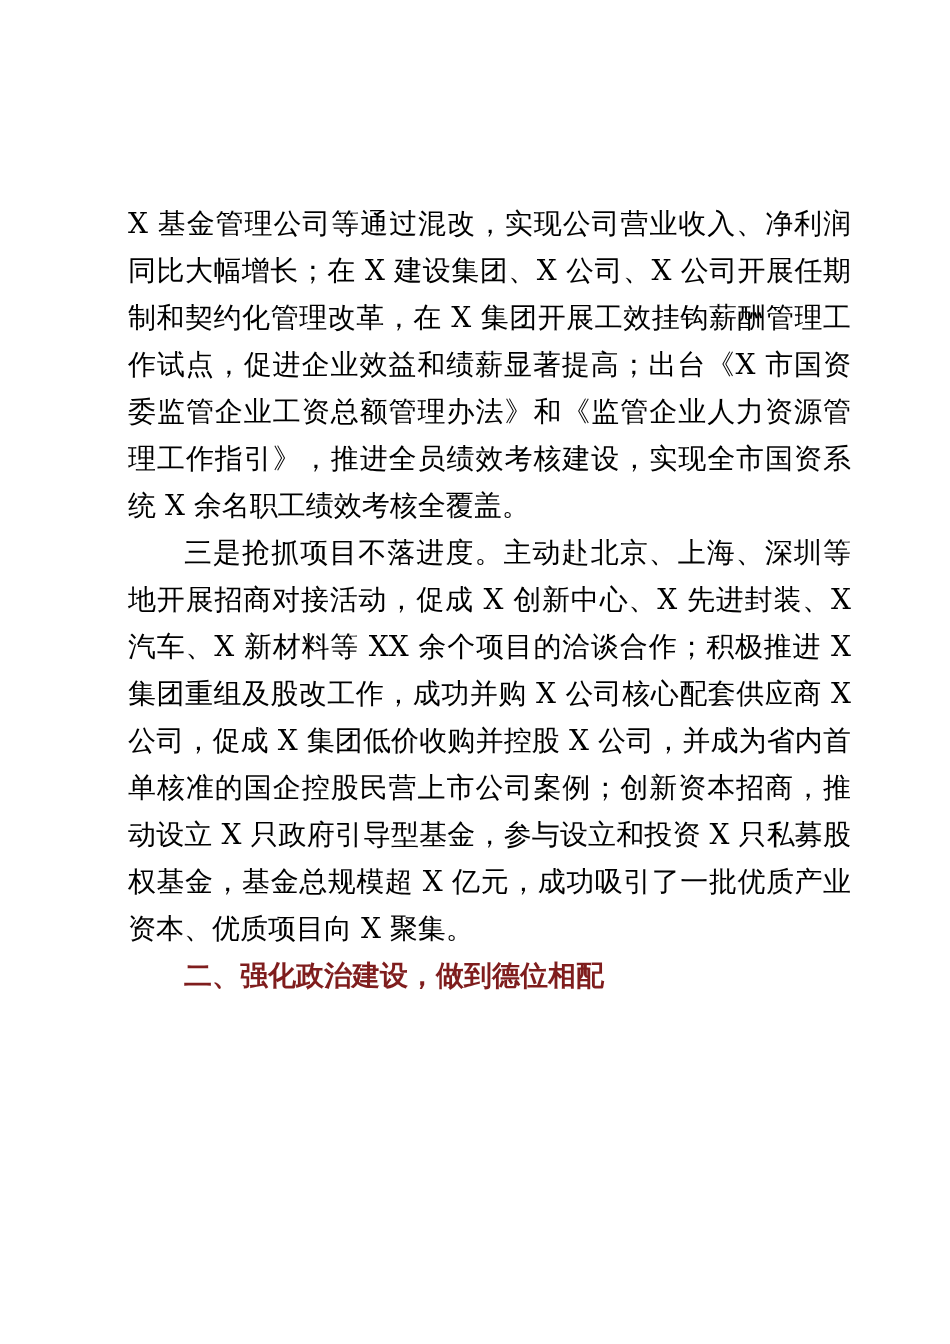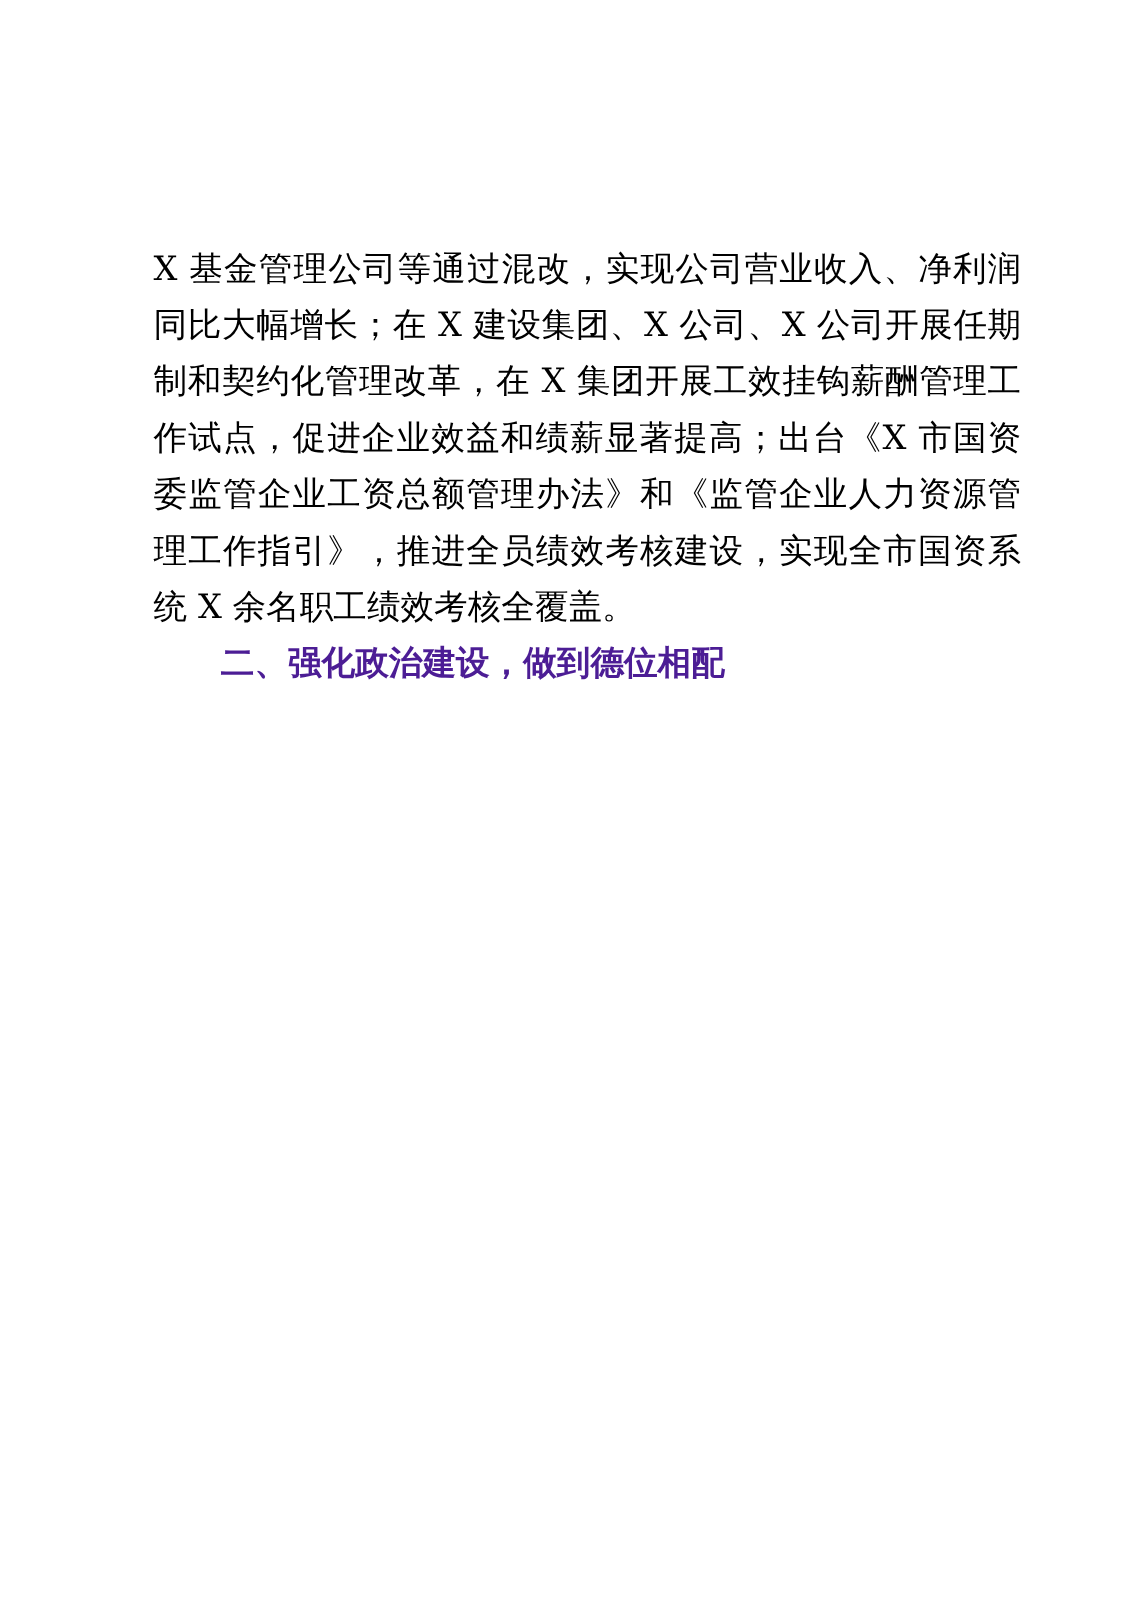--- a/index.html
+++ b/index.html
@@ -37,22 +37,23 @@
     text-indent: 2em;
   }
   h2.section-heading {
     margin: 0;
     padding: 0;
     font-family: "DejaVu Sans", "Liberation Sans", sans-serif;
     font-size: 28px;
     line-height: 47px;
     font-weight: bold;
     text-indent: 2em;
-    color: #4c1d95;
+    color: #7f1d1d;
   }
 </style>
 </head>
 <body>
 
 <div class="page doc-text">
   <p class="body-para">X 基金管理公司等通过混改，实现公司营业收入、净利润同比大幅增长；在 X 建设集团、X 公司、X 公司开展任期制和契约化管理改革，在 X 集团开展工效挂钩薪酬管理工作试点，促进企业效益和绩薪显著提高；出台《X 市国资委监管企业工资总额管理办法》和《监管企业人力资源管理工作指引》，推进全员绩效考核建设，实现全市国资系统 X 余名职工绩效考核全覆盖。</p>
+  <p class="body-para indent">三是抢抓项目不落进度。主动赴北京、上海、深圳等地开展招商对接活动，促成 X 创新中心、X 先进封装、X 汽车、X 新材料等 XX 余个项目的洽谈合作；积极推进 X 集团重组及股改工作，成功并购 X 公司核心配套供应商 X 公司，促成 X 集团低价收购并控股 X 公司，并成为省内首单核准的国企控股民营上市公司案例；创新资本招商，推动设立 X 只政府引导型基金，参与设立和投资 X 只私募股权基金，基金总规模超 X 亿元，成功吸引了一批优质产业资本、优质项目向 X 聚集。</p>
   <h2 class="section-heading">二、强化政治建设，做到德位相配</h2>
 </div>
 
 </body></html>

